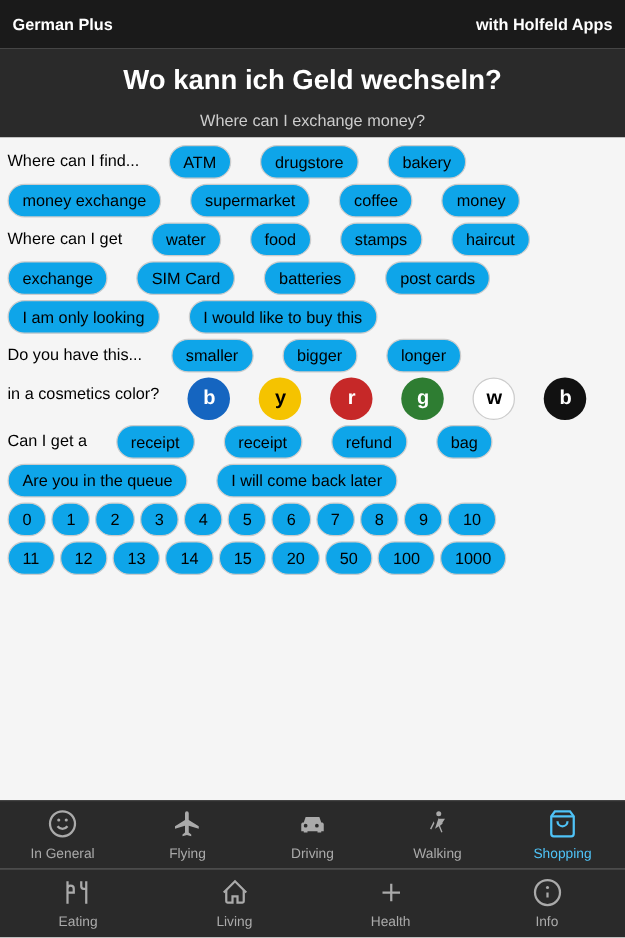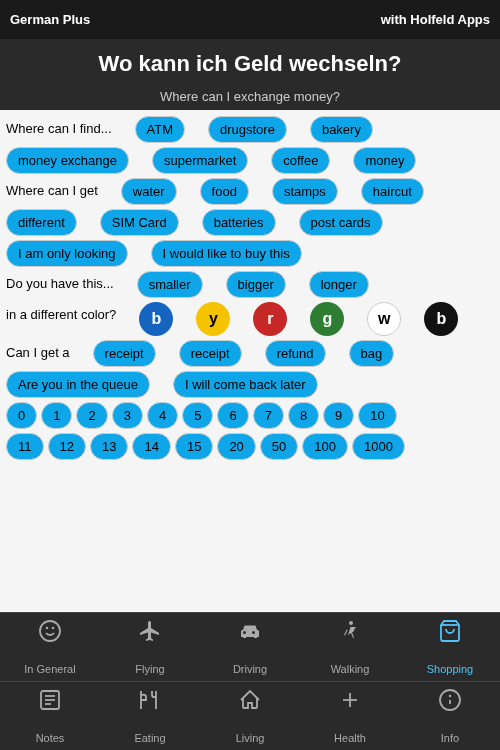--- a/index.html
+++ b/index.html
@@ -111,21 +111,21 @@
       justify-content: space-around;
       align-items: center;
       padding: 4px 0;
       border-top: 1px solid #444;
     }
 
     .nav-item {
       display: flex;
       flex-direction: column;
       align-items: center;
-      gap: 14px;
+      gap: 0;
       cursor: pointer;
       padding: 2px 6px;
       min-width: 80px;
     }
     .nav-item .nav-icon {
       font-size: 22px;
       color: #aaa;
     }
     .nav-item .nav-label {
       font-size: 11px;
@@ -164,37 +164,37 @@
       <span class="pill">money</span>
     </div>
     <div class="row">
       <span class="plain-text">Where can I get</span>
       <span class="pill">water</span>
       <span class="pill">food</span>
       <span class="pill">stamps</span>
       <span class="pill">haircut</span>
     </div>
     <div class="row">
-      <span class="pill">different</span>
+      <span class="pill">exchange</span>
       <span class="pill">SIM Card</span>
       <span class="pill">batteries</span>
       <span class="pill">post cards</span>
     </div>
     <div class="row">
       <span class="pill">I am only looking</span>
       <span class="pill">I would like to buy this</span>
     </div>
     <div class="row">
       <span class="plain-text">Do you have this...</span>
       <span class="pill">smaller</span>
       <span class="pill">bigger</span>
       <span class="pill">longer</span>
     </div>
     <div class="row">
-      <span class="plain-text">in a different color?</span>
+      <span class="plain-text">in a cosmetics color?</span>
       <div class="color-btn color-blue">b</div>
       <div class="color-btn color-yellow">y</div>
       <div class="color-btn color-red">r</div>
       <div class="color-btn color-green">g</div>
       <div class="color-btn color-white">w</div>
       <div class="color-btn color-black">b</div>
     </div>
     <div class="row">
       <span class="plain-text">Can I get a</span>
       <span class="pill">receipt</span>
@@ -267,29 +267,20 @@
           <line x1="3" y1="6" x2="21" y2="6"></line>
           <path d="M16 10a4 4 0 0 1-8 0"></path>
         </svg></div>
       <div class="nav-label">Shopping</div>
     </div>
   </div>
 
 <div id="bottom-nav-2">
     <div class="nav-item">
       <div class="nav-icon"><svg viewBox="0 0 24 24" fill="none" stroke="currentColor" stroke-width="1.8">
-          <rect x="3" y="3" width="18" height="18" rx="2"></rect>
-          <line x1="7" y1="8" x2="17" y2="8"></line>
-          <line x1="7" y1="12" x2="17" y2="12"></line>
-          <line x1="7" y1="16" x2="13" y2="16"></line>
-        </svg></div>
-      <div class="nav-label">Notes</div>
-    </div>
-    <div class="nav-item">
-      <div class="nav-icon"><svg viewBox="0 0 24 24" fill="none" stroke="currentColor" stroke-width="1.8">
           <path d="M3 3v18M3 9c0-3.3 5-3.3 5 0v3H3"></path>
           <path d="M14 3v4a2 2 0 0 0 2 2h2V3M18 9v12"></path>
         </svg></div>
       <div class="nav-label">Eating</div>
     </div>
     <div class="nav-item">
       <div class="nav-icon"><svg viewBox="0 0 24 24" fill="none" stroke="currentColor" stroke-width="1.8">
           <path d="M3 12L12 3l9 9"></path>
           <path d="M5 10v9a1 1 0 0 0 1 1h4v-5h4v5h4a1 1 0 0 0 1-1v-9"></path>
         </svg></div>

